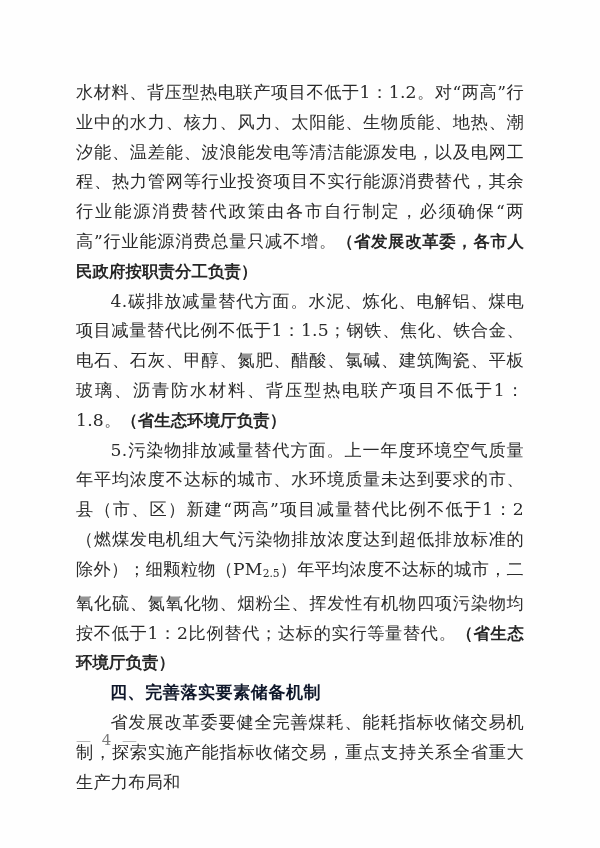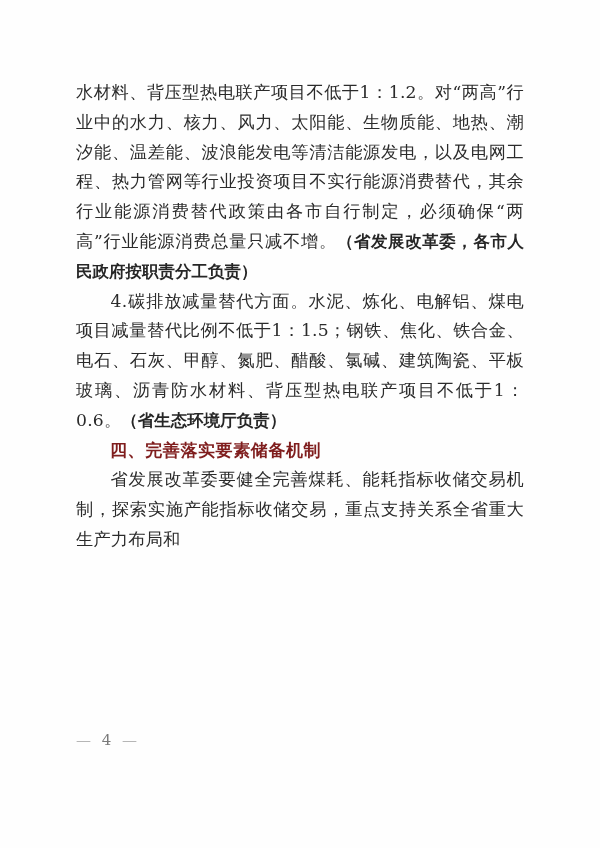--- a/index.html
+++ b/index.html
@@ -60,21 +60,21 @@
 
   
   p.heading {
     margin: 0;
     padding: 0;
     text-indent: 2em;
     font-family: "DejaVu Sans", "Liberation Sans", sans-serif;
     font-weight: 700;
     font-size: 17px;
     line-height: 29.8px;
-    color: #7f1d1d;
+    color: #0f172a;
     letter-spacing: 0.6px;
   }
 
   sub.pm {
     font-size: 0.62em;
     vertical-align: -0.22em;
     letter-spacing: 0;
   }
 
   span.latin {
@@ -102,22 +102,23 @@
 </style>
 </head>
 <body>
 
 <div id="page">
 
   <div id="text-column">
 
     <p class="para"><span>水材料、背压型热电联产项目不低于1：1.2。对“两高”行业中的水力、核力、风力、太阳能、生物质能、地热、潮汐能、温差能、波浪能发电等清洁能源发电，以及电网工程、热力管网等行业投资项目不实行能源消费替代，其余行业能源消费替代政策由各市自行制定，必须确保“两高”行业能源消费总量只减不增。</span><span class="resp">（省发展改革委，各市人民政府按职责分工负责）</span></p>
 
-    <p class="para indent"><span class="latin">4.</span><span>碳排放减量替代方面。水泥、炼化、电解铝、煤电项目减量替代比例不低于1：1.5；钢铁、焦化、铁合金、电石、石灰、甲醇、氮肥、醋酸、氯碱、建筑陶瓷、平板玻璃、沥青防水材料、背压型热电联产项目不低于1：0.6。</span><span class="resp">（省生态环境厅负责）</span></p>
+    <p class="para indent"><span class="latin">4.</span><span>碳排放减量替代方面。水泥、炼化、电解铝、煤电项目减量替代比例不低于1：1.5；钢铁、焦化、铁合金、电石、石灰、甲醇、氮肥、醋酸、氯碱、建筑陶瓷、平板玻璃、沥青防水材料、背压型热电联产项目不低于1：1.8。</span><span class="resp">（省生态环境厅负责）</span></p>
 
+    <p class="para indent"><span class="latin">5.</span><span>污染物排放减量替代方面。上一年度环境空气质量年平均浓度不达标的城市、水环境质量未达到要求的市、县（市、区）新建“两高”项目减量替代比例不低于1：2（燃煤发电机组大气污染物排放浓度达到超低排放标准的除外）；细颗粒物（PM</span><sub class="pm">2.5</sub><span>）年平均浓度不达标的城市，二氧化硫、氮氧化物、烟粉尘、挥发性有机物四项污染物均按不低于1：2比例替代；达标的实行等量替代。</span><span class="resp">（省生态环境厅负责）</span></p>
 
 
     <p class="heading">四、完善落实要素储备机制</p>
 
     <p class="para indent"><span>省发展改革委要健全完善煤耗、能耗指标收储交易机制，探索实施产能指标收储交易，重点支持关系全省重大生产力布局和</span></p>
 
   </div>
 
   <div id="page-number"><span class="dash">—</span> <span class="num">4</span> <span class="dash">—</span></div>
 

